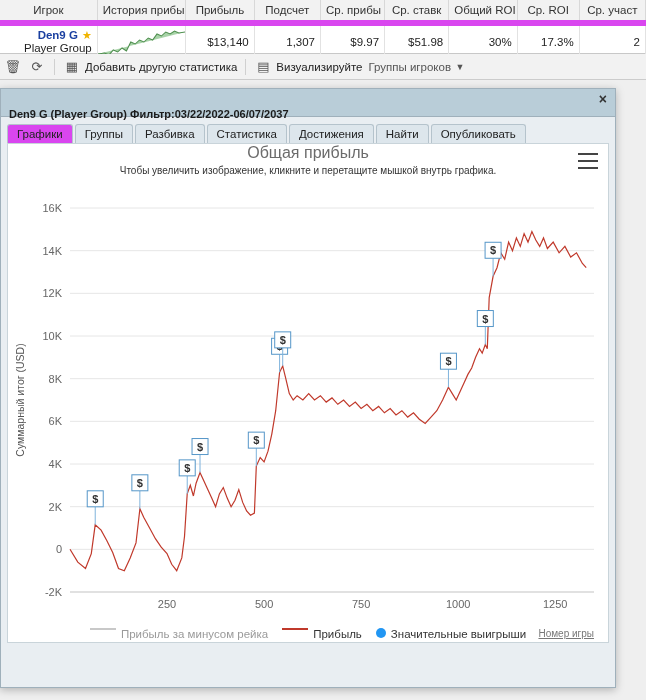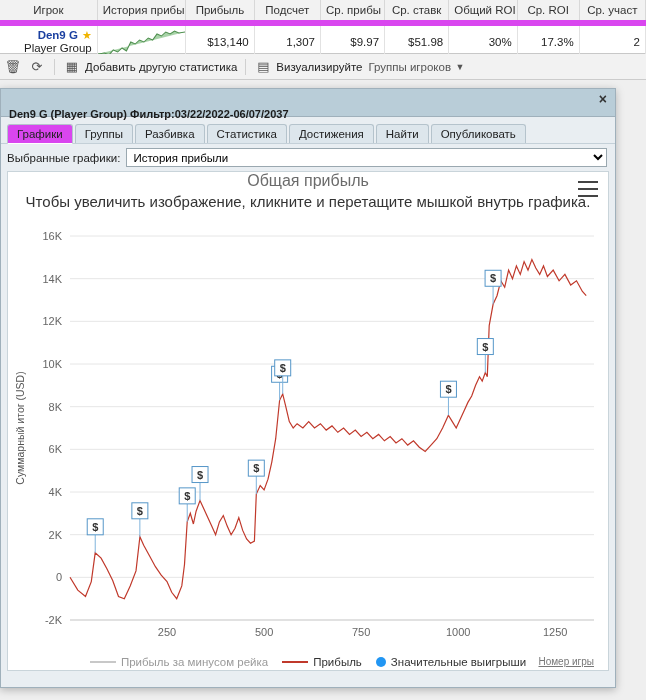--- a/index.html
+++ b/index.html
@@ -151,38 +151,38 @@
     position: relative;
   }
   .chart-title {
     text-align: center;
     font-size: 16px;
     color: #6b6b6b;
     font-weight: normal;
   }
   .chart-sub {
     text-align: center;
-    font-size: 15px;
+    font-size: 10px;
     color: #333;
     margin-top: 3px;
   }
   .hamburger {
     position: absolute; right: 10px; top: 9px;
     width: 20px; height: 16px;
     display: flex; flex-direction: column; justify-content: space-between;
     cursor: pointer;
   }
   .hamburger span { display:block; height: 2px; background: #444; width: 100%; }
   .plot-wrap { position: absolute; left: 0; top: 54px; width: 100%; height: 446px; }
   .legend {
     position: absolute; left: 0; bottom: 2px; width: 100%;
     display: flex; align-items: center; justify-content: center;
     gap: 14px; font-size: 11.5px;
   }
-  .lg-item { display: flex; align-items: center; gap: 5px; }
+  .lg-item { display: flex; gap: 5px; }
   .lg-line { width: 26px; height: 2px; display: inline-block; }
   .lg-dot { width: 10px; height: 10px; border-radius: 50%; display:inline-block;}
   .lg-grey { color: #9a9a9a; }
   .lg-red { color: #333; }
   .lg-blue { color: #333; }
   .xaxis-name {
     position: absolute; right: 14px; bottom: 3px;
     font-size: 10px; color: #777; text-decoration: underline;
   }
   svg text { font-family: "Liberation Sans", sans-serif; }
@@ -265,26 +265,20 @@
   <div class="tabs">
     <div class="tab active">Графики</div>
     <div class="tab">Группы</div>
     <div class="tab">Разбивка</div>
     <div class="tab">Статистика</div>
     <div class="tab">Достижения</div>
     <div class="tab">Найти</div>
     <div class="tab">Опубликовать</div>
   </div>
 
-  <div class="select-row">
-    <span class="select-label">Выбранные графики:</span>
-    <select class="chart-select">
-      <option>История прибыли</option>
-    </select>
-  </div>
 
   <div class="chart-panel">
     <div class="chart-title">Общая прибыль</div>
     <div class="chart-sub">Чтобы увеличить изображение, кликните и перетащите мышкой внутрь графика.</div>
     <div class="hamburger">
       <span></span>
         <span></span>
         <span></span>
     </div>
 

